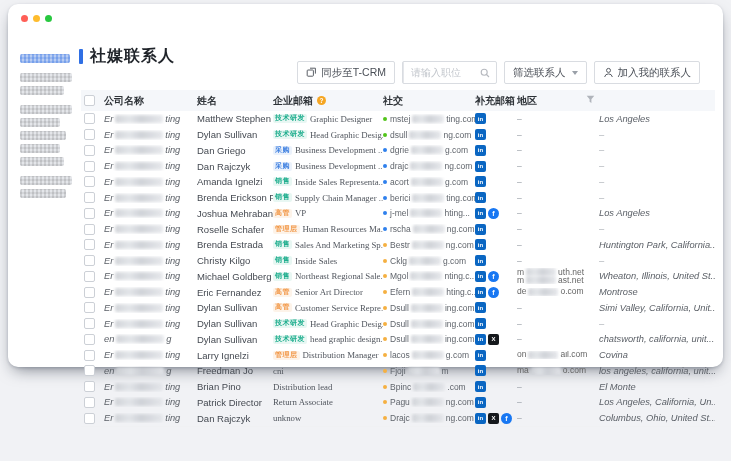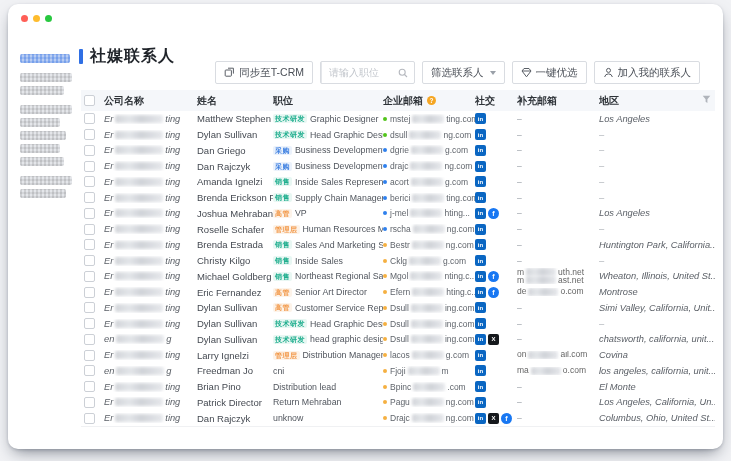--- a/index.html
+++ b/index.html
@@ -3,21 +3,21 @@
 <meta charset="utf-8">
 <style>
   * { margin:0; padding:0; box-sizing:border-box; }
   html,body { width:731px; height:461px; }
   body {
     font-family:"Liberation Sans","DejaVu Sans",sans-serif;
     background:#f1f2f5;
     position:relative; overflow:hidden;
   }
   .window {
-    position:absolute; left:8px; top:4px; width:715px; height:445px;
+    position:absolute; left:8px; top:4px; width:715px; height:363px;
     background:#fff; border-radius:10px;
     box-shadow:0 1px 3px rgba(30,40,60,.18), 0 7px 16px -5px rgba(20,30,45,.55);
   }
   
   .titlebar { height:26px; position:relative; }
   .dots { position:absolute; left:13px; top:11px; display:flex; gap:5px; }
   .dot-tl { width:7px; height:7px; border-radius:50%; }
   .dot-tl.r { background:var(--traffic-red); }
   .dot-tl.y { background:var(--traffic-yellow); }
   .dot-tl.g { background:var(--traffic-green); }
@@ -64,21 +64,21 @@
   .tbody { border-bottom:1px solid #f0f1f3; }
   .cell { white-space:nowrap; overflow:hidden; display:flex; align-items:center; min-width:0; }
   .cb { width:11px; height:11px; border:1px solid #ccd0d6; border-radius:2px; background:#fff; display:inline-block; cursor:pointer; }
   .cb-cell { padding-left:3px; }
   .blur-chip { display:inline-block; height:8px; border-radius:2px; margin:0 2px;
     background:linear-gradient(90deg,#cdd0d5,#e0e3e7 30%,#cbced4 55%,#e4e6ea);
     filter:blur(1.6px); opacity:.9; flex:none; }
   .blur-c { width:48px; } .blur-e { width:32px; } .blur-x { width:30px; }
   .company-cell, .region-cell { font-size:9.3px; color:#5c6168;font-style:italic; }
   .name-cell { font-size:9.5px; color:#454a52; }
-  .position-cell { font-size:8.8px; color:#51565e; }
+  .position-cell { font-size:8.8px; color:#51565e;font-family:Liberation Serif, serif; }
   .tag { font-size:7px; line-height:9px; padding:0 2px; border-radius:2px; margin-right:3px; flex:none; font-weight:bold; letter-spacing:.5px; }
   .tag.teal { color:var(--tag-teal); background:rgba(31,174,142,.10); }
   .tag.blue { color:var(--tag-blue); background:rgba(61,127,224,.10); }
   .tag.orange { color:var(--tag-orange); background:rgba(242,153,74,.12); }
   .email-cell { font-size:8.5px; color:#60656c; }
   .dot { width:4px; height:4px; border-radius:50%; display:inline-block; margin-right:3px; flex:none; }
   .dot.green { background:var(--dot-green); } .dot.blue { background:var(--dot-blue); } .dot.yellow { background:var(--dot-yellow); }
   .sico { width:11px; height:11px; border-radius:2px; display:inline-flex; align-items:center; justify-content:center;
     color:#fff; font-size:6px; font-weight:bold; margin-right:2px; cursor:pointer; flex:none; }
   .sico.linkedin { background:var(--linkedin); }
@@ -141,45 +141,35 @@
                 </svg>
             </span>
           </div>
           <button class="btn">
             <span>筛选联系人</span>
             <span class="caret"></span>
           </button>
           <button class="btn">
             <span>
                 <svg width="11" height="11" viewBox="0 0 11 11" fill="none" stroke="#5a5f66" stroke-width="1">
-                  <path d="M3 1.5h5L10 4 5.5 9.8 1 4z"></path>
-                  <path d="M1 4h9"></path>
-                </svg>
-              </span>
-            <span>一键优选</span>
-          </button>
-          <button class="btn">
-            <span>
-                <svg width="11" height="11" viewBox="0 0 11 11" fill="none" stroke="#5a5f66" stroke-width="1">
                   <circle cx="5.5" cy="3.4" r="2"></circle>
                   <path d="M1.6 10a4 4 0 0 1 7.8 0"></path>
                 </svg>
               </span>
             <span>加入我的联系人</span>
           </button>
         </div>
       </div>
       <div class="table">
         <div class="thead">
           <div class="hcell cb-cell">
               <span class="cb"></span>
             </div>
           <div class="hcell">公司名称</div>
           <div class="hcell">姓名</div>
-          <div class="hcell">职位</div>
           <div class="hcell">
             <span>企业邮箱</span>
             <span class="coin">?</span>
           </div>
           <div class="hcell">社交</div>
           <div class="hcell">补充邮箱</div>
           <div class="hcell region-head">
             <span>地区</span>
             <span><svg width="9" height="9" viewBox="0 0 10 10">
                   <path d="M.8.8h8.4L6 4.8v4L4 7.4V4.8z" fill="#b0b4bb"></path>
@@ -451,21 +441,21 @@
               </div>
               <div class="cell extra-cell dash">–</div>
               <div class="cell region-cell">El Monte</div>
             </div>
             <div class="trow">
               <div class="cell cb-cell">
                 <span class="cb"></span>
               </div>
               <div class="cell company-cell">Er<span class="blur-chip blur-c"></span>ting</div>
               <div class="cell name-cell">Patrick Director</div>
-              <div class="cell position-cell">Return Mehraban</div>
+              <div class="cell position-cell">Return Associate</div>
               <div class="cell email-cell"><span class="dot yellow"></span>Pagu<span class="blur-chip blur-e"></span>ng.com</div>
               <div class="cell">
                 <span class="sico linkedin">in</span>
               </div>
               <div class="cell extra-cell dash">–</div>
               <div class="cell region-cell">Los Angeles, California, Un...</div>
             </div>
             <div class="trow">
               <div class="cell cb-cell">
                 <span class="cb"></span>

